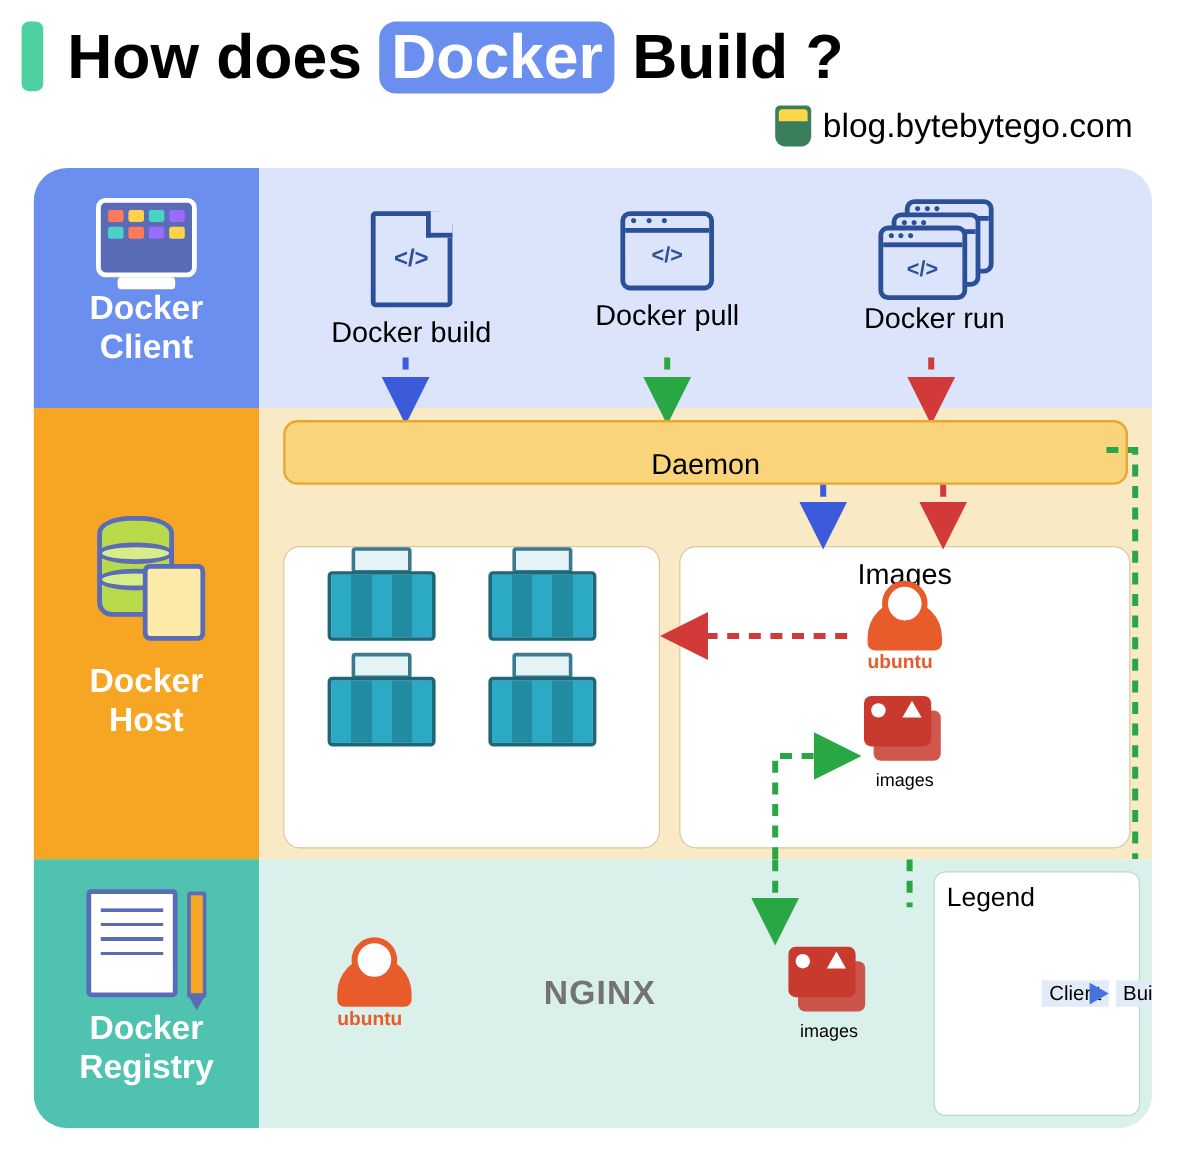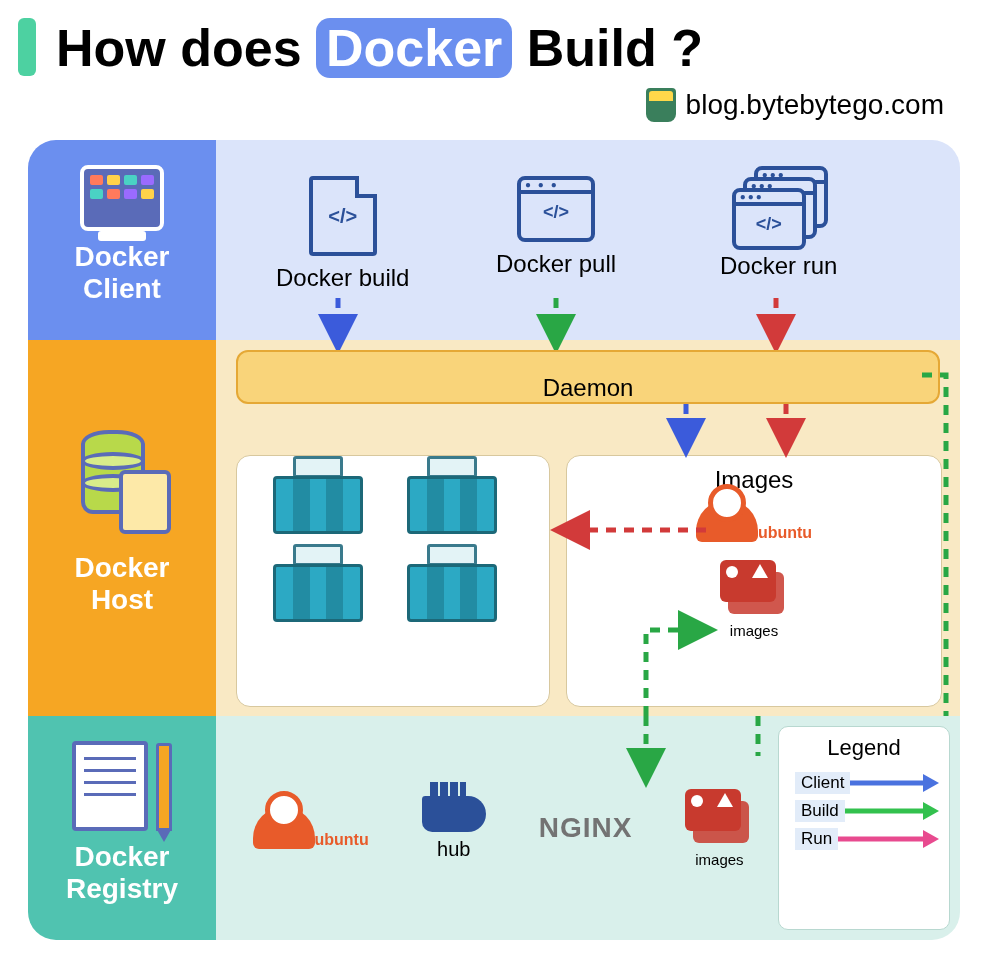--- a/index.html
+++ b/index.html
@@ -48,36 +48,36 @@
 .container .body{position:absolute;bottom:0;left:0;right:0;height:52px;background:linear-gradient(to right,#2ca9c4 0 20%,#228ca3 20% 40%,#2ca9c4 40% 60%,#228ca3 60% 80%,#2ca9c4 80% 100%);border:3px solid #1c6878;border-radius:4px}
 .db{width:82px;height:96px;position:relative}
 .db .cyl{position:absolute;left:0;top:0;width:56px;height:76px;border-radius:28px 28px 12px 12px/14px 14px 12px 12px;background:#b8d94a;border:4px solid #5a6bb8}
 .db .cyl:before,.db .cyl:after{content:'';position:absolute;left:-4px;right:-4px;height:10px;border:4px solid #5a6bb8;border-radius:50%;background:#d8ec8a}
 .db .cyl:before{top:18px}.db .cyl:after{top:40px}
 .db .scroll{position:absolute;right:-8px;bottom:-8px;width:44px;height:56px;background:#fde9a8;border:4px solid #5a6bb8;border-radius:6px}
 .doc{width:68px;height:82px;border:4px solid #5a6bb8;border-radius:4px;position:relative;background:#fff}
 .doc:before{content:'';position:absolute;top:12px;left:8px;right:8px;height:40px;background:repeating-linear-gradient(#5a6bb8 0 3px,transparent 3px 12px)}
 .pencil{width:10px;height:82px;background:#f6a623;border:3px solid #5a6bb8;border-radius:3px 3px 0 0;position:relative}
 .pencil:after{content:'';position:absolute;bottom:-14px;left:-3px;border-left:8px solid transparent;border-right:8px solid transparent;border-top:14px solid #5a6bb8}
-.ubuntu{display:flex;flex-direction:row;align-items:flex-end}
+.ubuntu{display:flex;flex-direction:column;align-items:flex-start}
 .ubuntu .dome{width:62px;height:42px;border-radius:31px 31px 6px 6px;background:#e85b2a;position:relative}
 .ubuntu .dome:before{content:'';position:absolute;top:-16px;left:50%;transform:translateX(-50%);width:28px;height:28px;border-radius:50%;background:#fff;border:5px solid #e85b2a}
 .ubuntu .txt{color:#e85b2a;font-size:16px;font-weight:700;margin-top:2px}
 .redimg{display:flex;flex-direction:column;align-items:center}
 .redimg .stk{width:68px;height:58px;position:relative}
 .redimg .stk div{position:absolute;width:56px;height:42px;background:#c83a2e;border-radius:6px}
 .redimg .stk .a{left:8px;top:12px;opacity:.85}
 .redimg .stk .b{left:0;top:0}
 .redimg .stk .b:before{content:'';position:absolute;top:6px;left:6px;width:12px;height:12px;background:#fff;border-radius:50%}
 .redimg .stk .b:after{content:'';position:absolute;top:4px;right:8px;width:0;height:0;border-left:8px solid transparent;border-right:8px solid transparent;border-bottom:14px solid #fff}
 .redimg .lbl{font-size:15px;margin-top:4px;color:#000}
 .whale{width:64px;height:36px;background:#2b5099;border-radius:6px 32px 32px 18px;position:relative}
 .whale:before{content:'';position:absolute;top:-14px;left:8px;width:36px;height:16px;background:repeating-linear-gradient(90deg,#2b5099 0 8px,transparent 8px 10px)}
 .nginx{font-weight:900;color:#737373;font-size:28px;letter-spacing:1px}
-.legend{position:absolute;right:10px;top:10px;bottom:10px;width:150px;background:#fff;border:1px solid #b8d8d0;border-radius:10px;padding:8px 10px;display:flex;flex-direction:column}
+.legend{position:absolute;right:10px;top:10px;bottom:10px;width:150px;background:#fff;border:1px solid #b8d8d0;border-radius:10px;padding:8px 10px;display:flex;}
 .legend h5{text-align:center;margin:0 0 8px;font-size:22px;font-weight:400}
 .legend .row{display:flex;align-items:center;margin:3px 0}
 .legend .sw{background:#e2ecf9;padding:1px 6px;font-size:17px;margin-left:6px}
 .legend .arr{flex:1;height:12px;position:relative}
 .legend .arr:before{content:'';position:absolute;left:0;right:14px;top:50%;border-top:5px solid var(--c);transform:translateY(-50%)}
 .legend .arr:after{content:'';position:absolute;right:0;top:50%;transform:translateY(-50%);border-left:16px solid var(--c);border-top:9px solid transparent;border-bottom:9px solid transparent}
 svg.arrows{position:absolute;top:0;left:0;pointer-events:none}
 .reg-items{position:absolute;left:0;top:0;right:170px;bottom:0;display:flex;align-items:center;justify-content:space-around;padding:0 10px}
 .hub{display:flex;flex-direction:column;align-items:center;gap:6px}
 </style>
@@ -222,24 +222,20 @@
         <div class="pencil"></div>
       </div>
       <h3 style="white-space:pre-line">Docker
 Registry</h3>
     </div>
     <div class="main">
       <div class="reg-items">
         <div class="ubuntu">
             <div class="dome"></div>
             <div class="txt">ubuntu</div>
-          </div>
-        <div class="hub">
-            <div class="whale"></div>
-            <div style="font-size:20px">hub</div>
           </div>
         <div class="nginx">NGINX</div>
         <div class="redimg">
             <div class="stk">
               <div class="a"></div>
               <div class="b"></div>
             </div>
             <div class="lbl">images</div>
           </div>
       </div>

